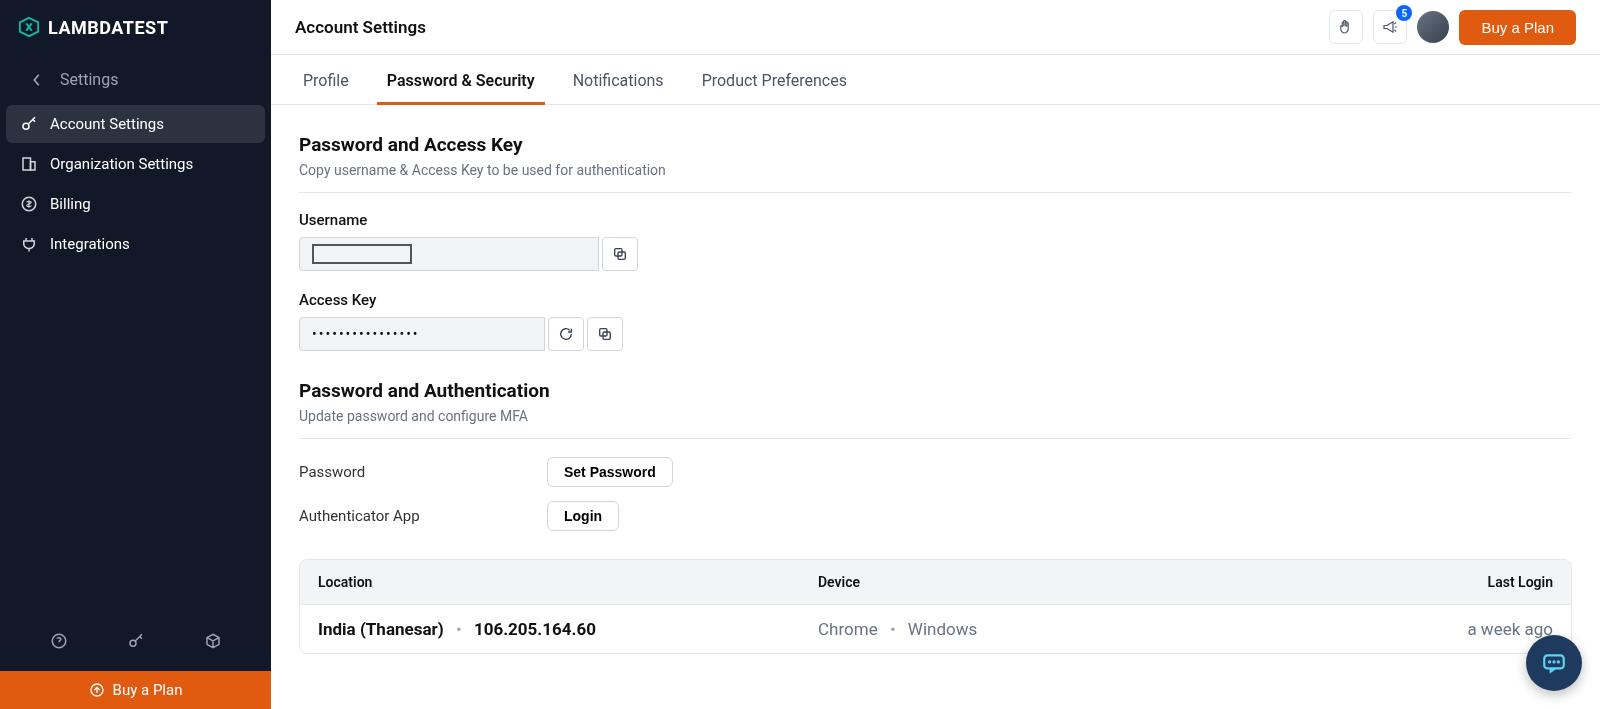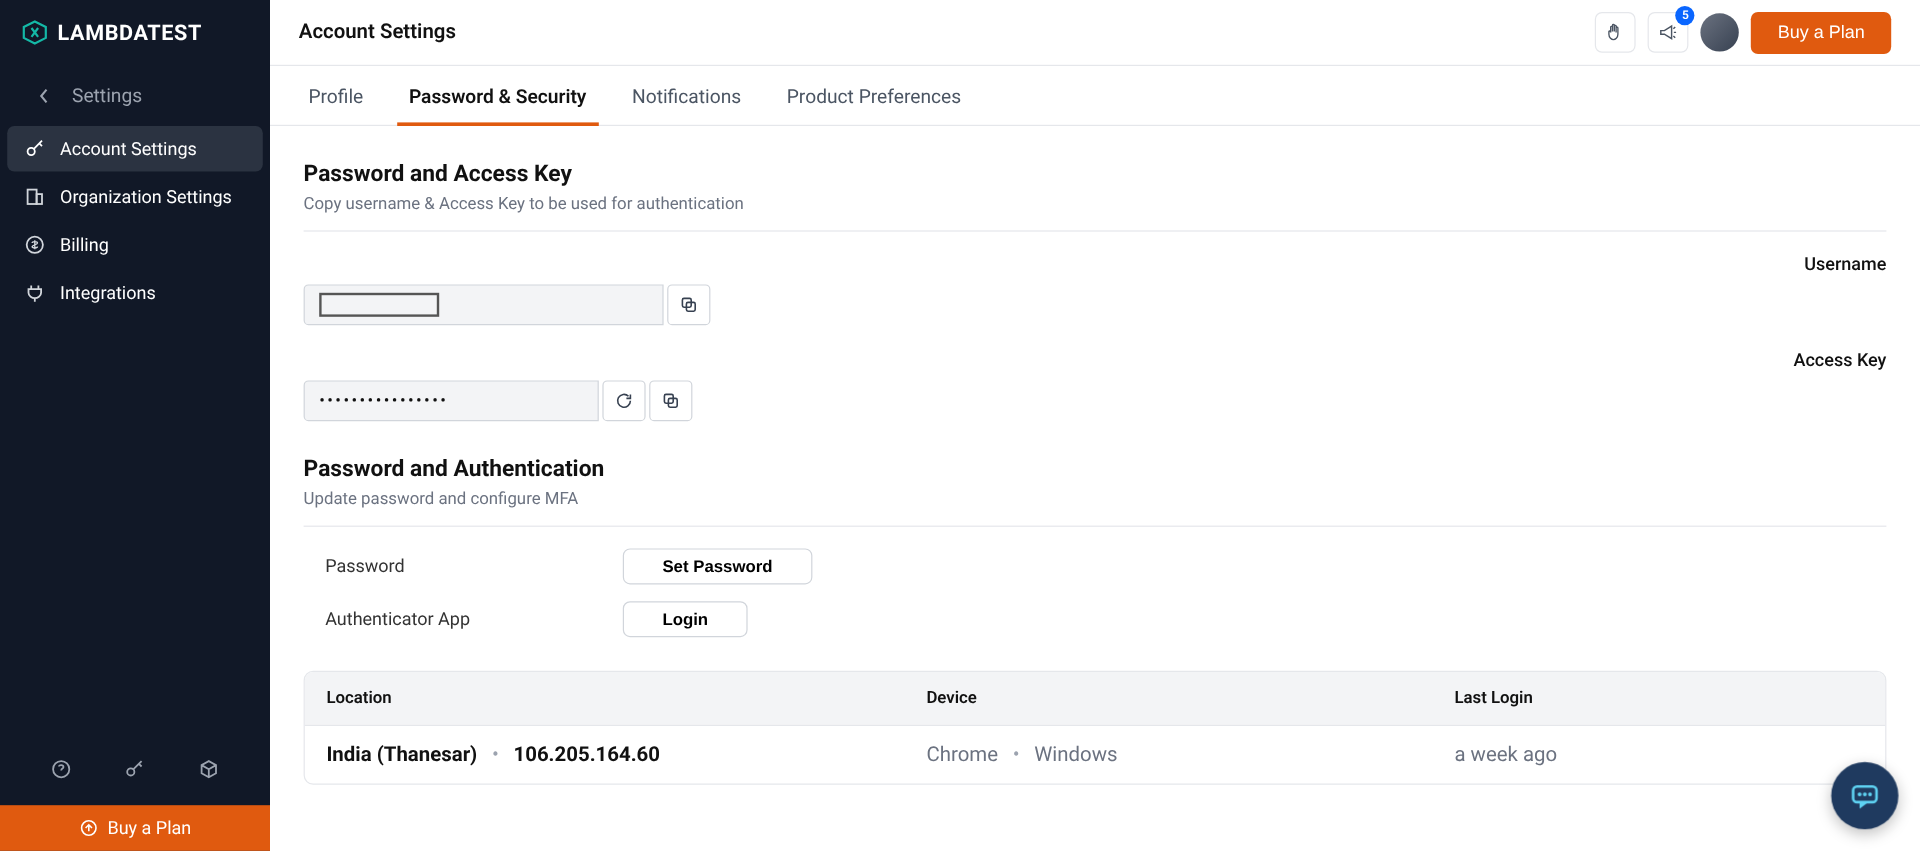--- a/index.html
+++ b/index.html
@@ -9,21 +9,21 @@
     color: #111;
     width: 1600px;
     height: 709px;
     overflow: hidden;
     display: flex;
     position: relative;
   }
 
   
   .sidebar {
-    width: 225px;
+    width: 271px;
     background: #111827;
     color: #fff;
     display: flex;
     flex-direction: column;
     position: relative;
   }
   .sidebar-logo {
     display: flex;
     align-items: center;
     gap: 8px;
@@ -176,21 +176,21 @@
   }
 
   .content {
     padding: 28px 28px 40px;
   }
   .section { margin-bottom: 28px; }
   .section-title { font-size: 19px; font-weight: 700; margin-bottom: 6px; }
   .section-sub { font-size: 14px; color: #6b7280; margin-bottom: 14px; }
   .section-hr { border: none; border-top: 1px solid #e5e7eb; margin-bottom: 18px; }
 
-  .field-label { font-size: 15px; font-weight: 500; margin-bottom: 8px; text-align: right; }
+  .field-label { font-size: 15px; font-weight: 500; margin-bottom: 8px; }
   .field-row { display: flex; align-items: center; gap: 4px; margin-bottom: 20px; }
 
   .input-box {
     width: 300px;
     height: 34px;
     border: 1px solid #d1d5db;
     border-radius: 4px 0 0 4px;
     background: #f3f4f6;
     padding: 0 12px;
     font-size: 14px;
@@ -210,28 +210,27 @@
     display: flex; align-items: center; justify-content: center;
     cursor: pointer;
     margin-left: -1px;
   }
   .small-btn svg { width: 16px; height: 16px; stroke: #374151; fill: none; }
 
   .two-col-row {
     display: flex;
     align-items: center;
     margin-bottom: 14px;
-    margin-left: 18px;
   }
   .two-col-row .label { width: 248px; font-size: 15px; color: #333; }
   .outline-btn {
     background: #fff;
     border: 1px solid #d1d5db;
     border-radius: 6px;
-    padding: 6px 32px;
+    padding: 6px 16px;
     font-size: 14px;
     font-weight: 600;
     cursor: pointer;
   }
 
   .sessions-table {
     border: 1px solid #e5e7eb;
     border-radius: 8px;
     overflow: hidden;
   }
@@ -244,21 +243,21 @@
     color: #111;
   }
   .sessions-row {
     display: flex;
     padding: 14px 18px;
     font-size: 17px;
     border-top: 1px solid #e5e7eb;
   }
   .col-loc { flex: 0 0 500px; }
   .col-dev { flex: 0 0 440px; }
-  .col-log { flex: 1; }
+  .col-log { flex: 1; text-align: right; }
   .muted { color: #6b7280; }
   .dot-sep { color: #9ca3af; margin: 0 8px; }
 
   .chat-bubble {
     position: fixed;
     bottom: 18px;
     right: 18px;
     width: 56px; height: 56px;
     background: #1f3a5f;
     border-radius: 50%;

